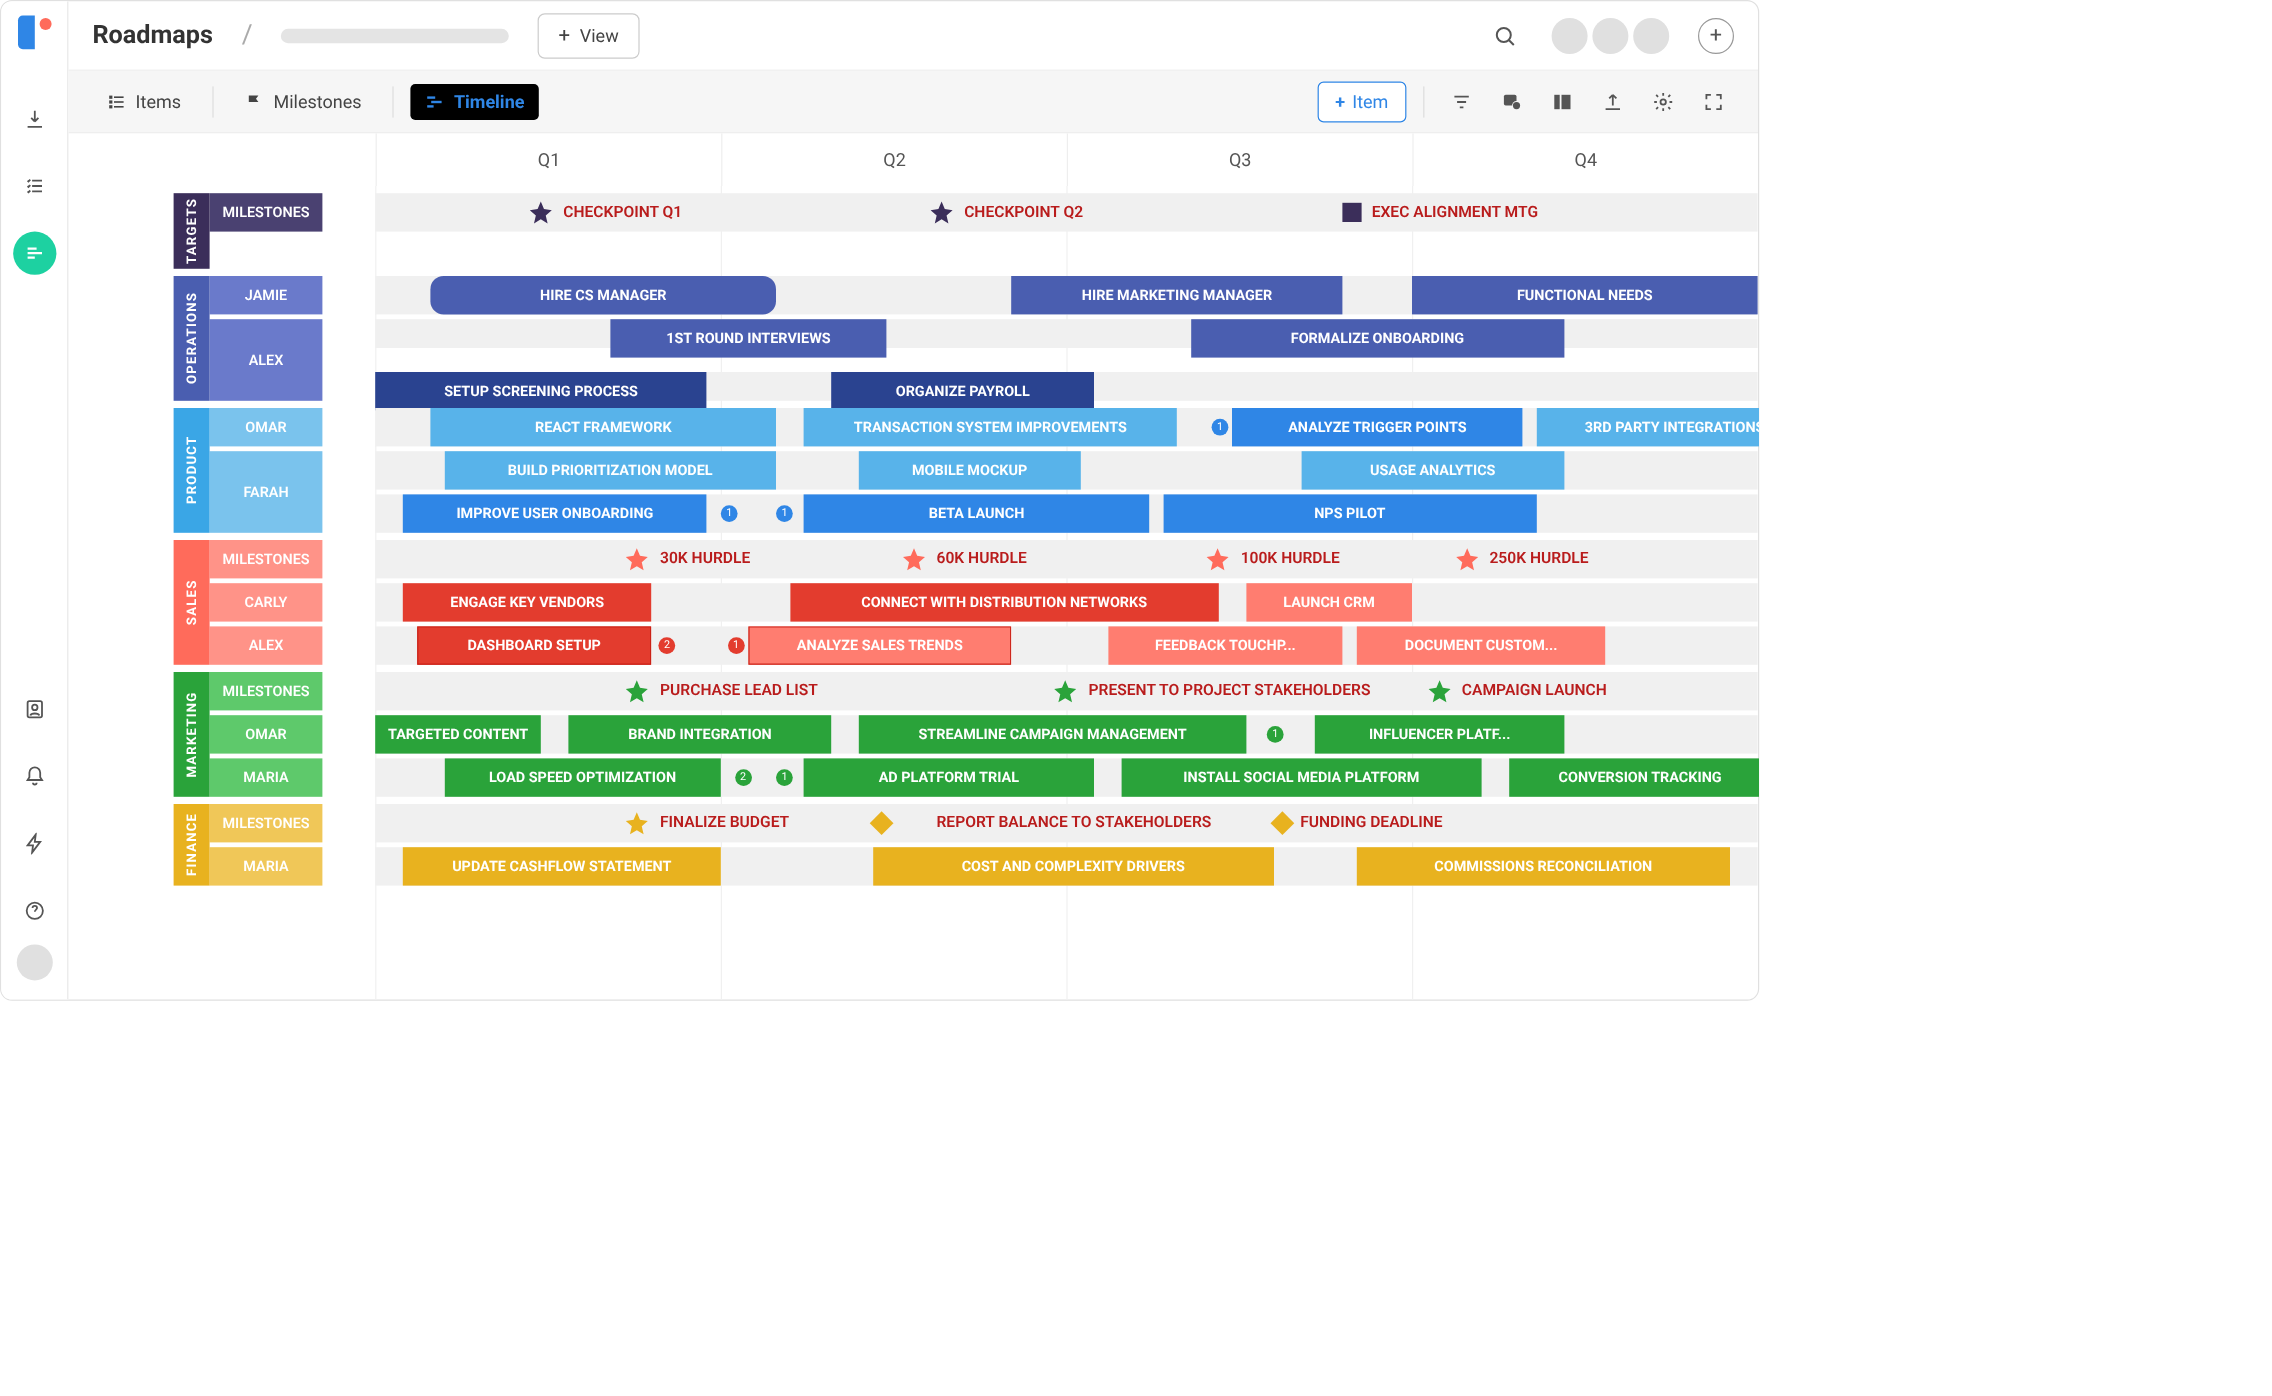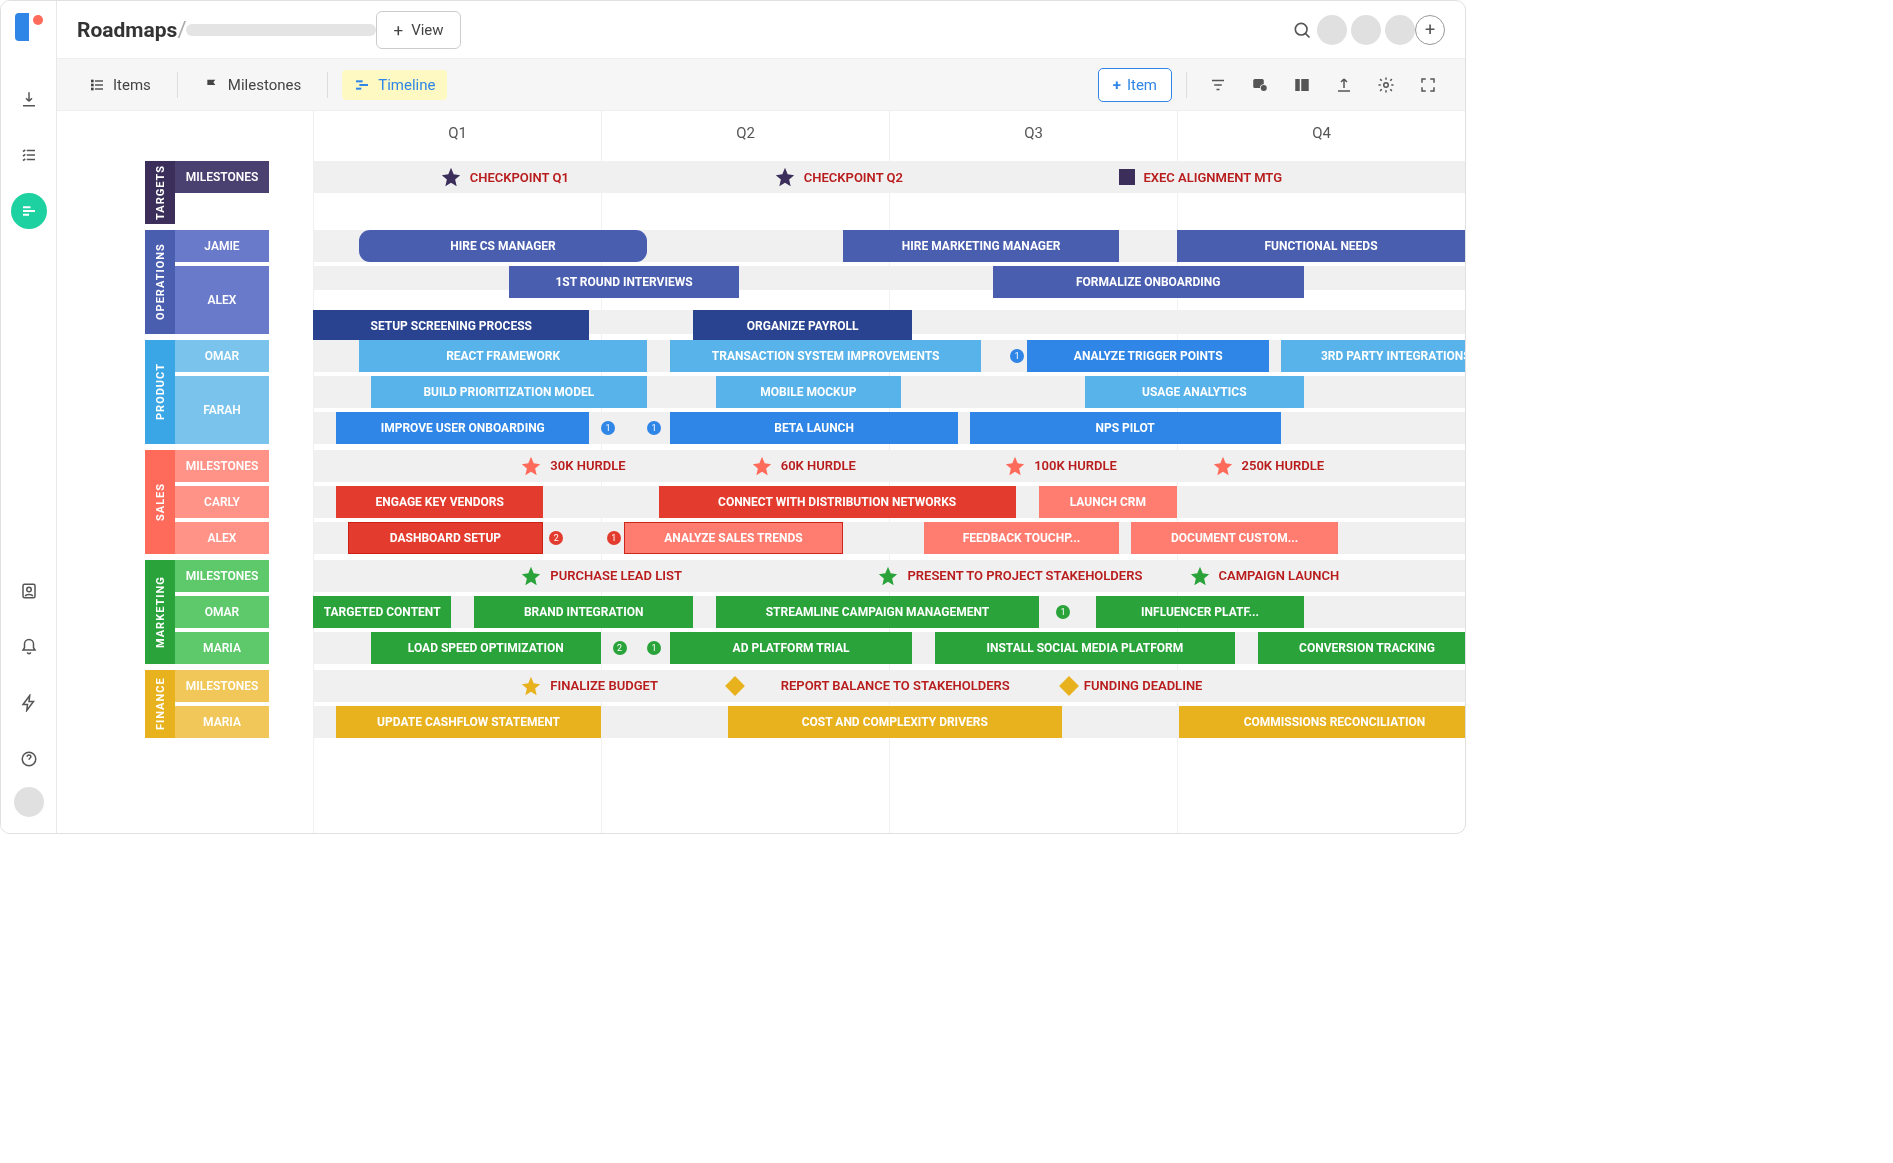--- a/index.html
+++ b/index.html
@@ -7,33 +7,33 @@
 .app { display: flex; height: 100%; }
 .rail { width: 56px; background: #fff; border-right: 1px solid #e8e8e8; display: flex; flex-direction: column; align-items: center; padding-top: 12px; }
 .rail .logo { width: 28px; height: 28px; position: relative; margin-bottom: 30px; }
 .rail .logo::before { content:''; position:absolute; left:0; top:0; width:14px; height:28px; background:#2f86e6; border-radius:4px 0 0 4px; }
 .rail .logo::after { content:''; position:absolute; right:0; top:2px; width:10px; height:10px; background:#ff6b5b; border-radius:50%; }
 .rail-item { width:36px; height:36px; margin:10px 0; display:flex; align-items:center; justify-content:center; border-radius:50%; color:#555; cursor:pointer; }
 .rail-item.active { background:#1dd1a1; color:#fff; }
 .rail .spacer { flex:1; }
 .rail .avatar-gray { width:30px; height:30px; border-radius:50%; background:#e0e0e0; margin-bottom:16px; }
 .main { flex:1; display:flex; flex-direction:column; overflow:hidden; }
-.topbar { height:58px; display:flex; align-items:center; padding:16px 20px; border-bottom:1px solid #eee; gap:0; }
+.topbar { height:58px; display:flex; align-items:center; padding:16px 20px; border-bottom:1px solid #eee; gap:24px; }
 .topbar .title { font-size:21px; font-weight:700; color:#333; }
 .topbar .slash { color:#aaa; font-size:22px; }
 .topbar .crumb-pill { width:190px; height:12px; background:#e4e4e4; border-radius:6px; }
 .view-btn { border:1px solid #ccc; border-radius:6px; padding:8px 16px; background:#fff; display:flex; align-items:center; gap:8px; font-size:15px; color:#444; cursor:pointer; }
 .topbar .grow { flex:1; }
 .top-icon { width:30px; height:30px; display:flex; align-items:center; justify-content:center; color:#555; cursor:pointer; }
 .avatar-group { display:flex; gap:4px; }
 .avatar-group .av { width:30px; height:30px; border-radius:50%; background:#e0e0e0; }
 .add-circle { width:30px; height:30px; border:1px solid #999; border-radius:50%; display:flex; align-items:center; justify-content:center; font-size:18px; color:#555; cursor:pointer; }
 .toolbar { height:52px; background:#f6f6f6; border-bottom:1px solid #eee; display:flex; align-items:center; padding:0 20px; gap:8px; }
 .tool-tab { display:flex; align-items:center; gap:8px; padding:6px 12px; border-radius:4px; font-size:15px; color:#444; cursor:pointer; }
-.tool-tab.active { background:#fef9c3; color:#2f86e6; }
+.tool-tab.active { background:#000000; color:#2f86e6;font-weight:bold; }
 .tool-sep { width:1px; height:26px; background:#ddd; margin:0 6px; }
 .toolbar .grow { flex:1; }
 .add-item { border:1px solid #2f86e6; color:#2f86e6; background:#fff; border-radius:5px; padding:7px 14px; display:flex; align-items:center; gap:6px; font-size:15px; cursor:pointer; }
 .tool-icon { width:34px; height:34px; display:flex; align-items:center; justify-content:center; color:#555; cursor:pointer; }
 .timeline-wrap { flex:1; position:relative; overflow:hidden; }
 .timeline-header { position:absolute; left:256px; right:0; top:0; height:44px; display:flex; }
 .th-col { flex:1; display:flex; align-items:center; justify-content:center; font-size:15px; color:#555; border-left:1px solid #eee; }
 .timeline-body { position:absolute; left:0; right:0; top:44px; bottom:0; overflow:auto; }
 .grid-lines { position:absolute; left:256px; right:0; top:0; bottom:0; display:flex; pointer-events:none; }
 .grid-lines .gl { flex:1; border-left:1px solid #f0f0f0; }
@@ -442,21 +442,21 @@
                       <div class="diamond" style="background:#e8b21f;"></div>
                       <span>FUNDING DEADLINE</span>
                     </div>
                   </div>
                 </div>
                 <div class="row">
                   <div class="row-label c-fin-lbl">MARIA</div>
                   <div class="row-track" style="margin-left: 40px;">
                     <div class="bar c-fin-bar" style="left:2%;width:23%;">UPDATE CASHFLOW STATEMENT</div>
                     <div class="bar c-fin-bar" style="left:36%;width:29%;">COST AND COMPLEXITY DRIVERS</div>
-                    <div class="bar c-fin-bar" style="left:71%;width:27%;margin-left:48px;">COMMISSIONS RECONCILIATION</div>
+                    <div class="bar c-fin-bar" style="left:71%;width:27%;">COMMISSIONS RECONCILIATION</div>
                   </div>
                 </div>
               </div>
             </div>
           </div>
       </div>
     </div>
   </div>
 </div>
 

